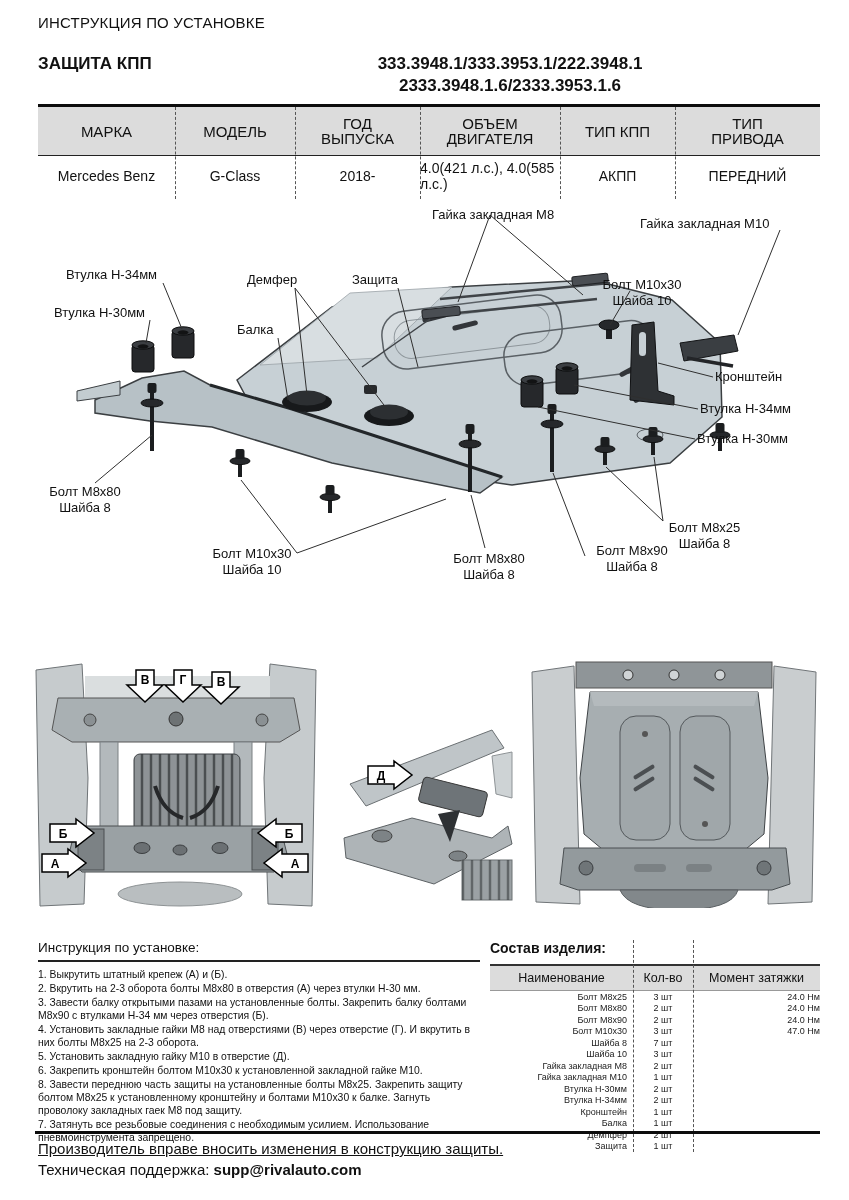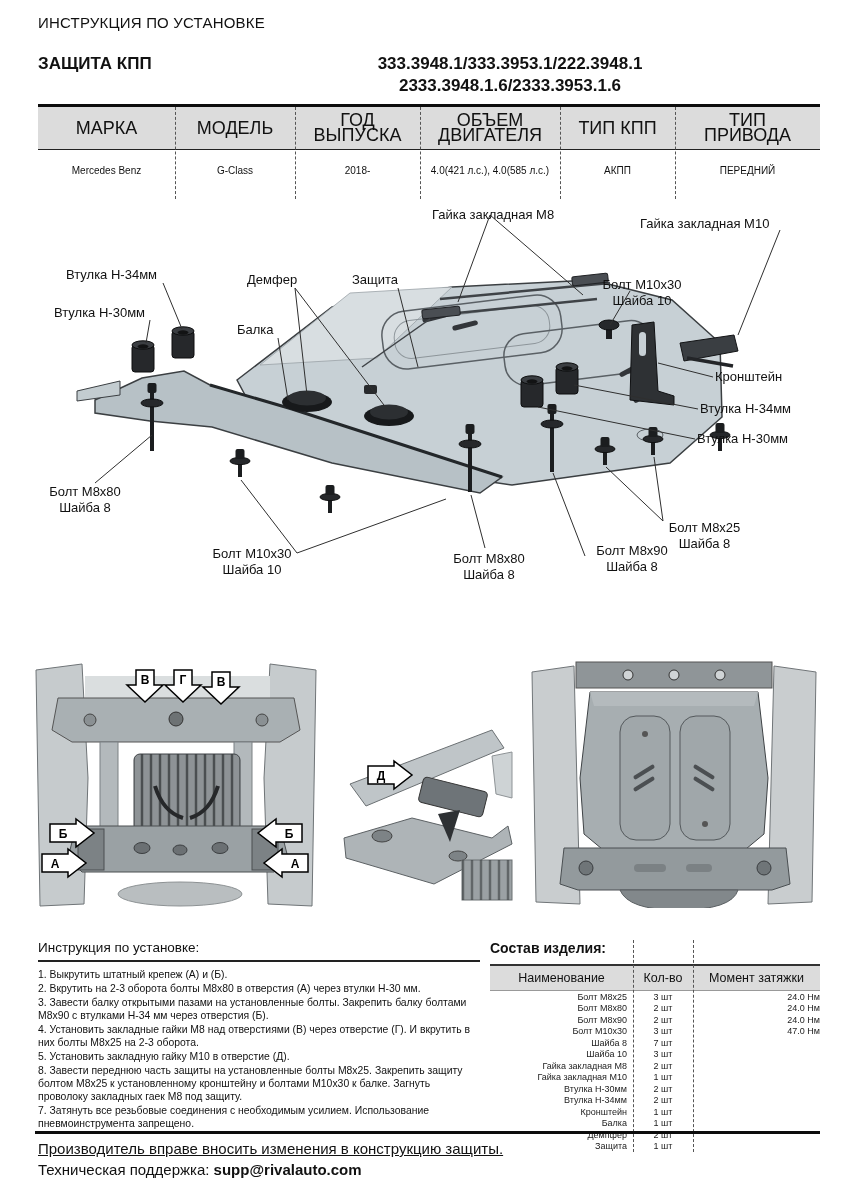--- a/index.html
+++ b/index.html
@@ -6,24 +6,24 @@
   #page{position:relative;width:849px;height:1200px;background:#ffffff;overflow:hidden;
         font-family:"Liberation Sans",sans-serif;color:#111;}
   .abs{position:absolute;}
   
   .doc-type{left:38px;top:14px;font-size:15px;letter-spacing:.2px;}
   .product{left:38px;top:54px;font-size:17px;font-weight:700;}
   .partnums{left:290px;top:53px;width:440px;text-align:center;font-size:17px;font-weight:700;line-height:22px;white-space:pre-line;}
   
   #spec{left:38px;top:104px;width:782px;border-top:3px solid #0c0c0c;}
   #spec .hdr{display:flex;background:#dcdcdc;border-bottom:1.5px solid #222;}
-  #spec .hdr .cell{display:flex;align-items:center;justify-content:center;height:42px;
-       font-size:18px;text-align:center;white-space:pre-line;line-height:15px;}
+  #spec .hdr .cell{display:flex;align-items:center;justify-content:center;height:48px;
+       font-size:15px;text-align:center;white-space:pre-line;line-height:15px;}
   #spec .vals{display:flex;}
-  #spec .vals .cell{display:flex;align-items:center;justify-content:center;height:40px;font-size:10px;text-align:center;}
+  #spec .vals .cell{display:flex;align-items:center;justify-content:center;height:40px;font-size:14px;}
   .c0{width:137px}.c1{width:120px}.c2{width:125px}.c3{width:140px}.c4{width:115px}.c5{width:145px}
   .vline{position:absolute;top:0;height:92px;border-left:1px dashed #555;}
   
   #diagram{left:32px;top:195px;width:785px;height:415px;}
   .dlabel{position:absolute;font-size:13px;line-height:16px;white-space:pre-line;}
   .ctr{text-align:center;}
   
   .photo{background:#fff;}
   
   #instr{left:38px;top:940px;width:442px;}
@@ -304,20 +304,21 @@
   </div>
 
   <div class="abs" id="instr">
     <div class="title">Инструкция по установке:</div>
     <div class="rule"></div>
     <div class="step">1. Выкрутить штатный крепеж (А) и (Б).</div>
     <div class="step">2. Вкрутить на 2-3 оборота болты М8х80 в отверстия (А) через втулки Н-30 мм.</div>
     <div class="step">3. Завести балку открытыми пазами на установленные болты. Закрепить балку болтами М8х90 с втулками Н-34 мм через отверстия (Б).</div>
     <div class="step">4. Установить закладные гайки М8 над отверстиями (В) через отверстие (Г). И вкрутить в них болты М8х25 на 2-3 оборота.</div>
     <div class="step">5. Установить закладную гайку М10 в отверстие (Д).</div>
+    <div class="step">6. Закрепить кронштейн болтом М10х30 к установленной закладной гайке М10.</div>
     <div class="step">8. Завести переднюю часть защиты на установленные болты М8х25. Закрепить защиту болтом М8х25 к установленному кронштейну и болтами М10х30 к балке. Загнуть проволоку закладных гаек М8 под защиту.</div>
     <div class="step">7. Затянуть все резьбовые соединения с необходимым усилием. Использование пневмоинструмента запрещено.</div>
   </div>
 
   <div class="abs" id="parts">
     <div class="title">Состав изделия:</div>
     <div class="toprule"></div>
     <div class="hdr">
       <div class="p0">Наименование</div>
       <div class="p1">Кол-во</div>

